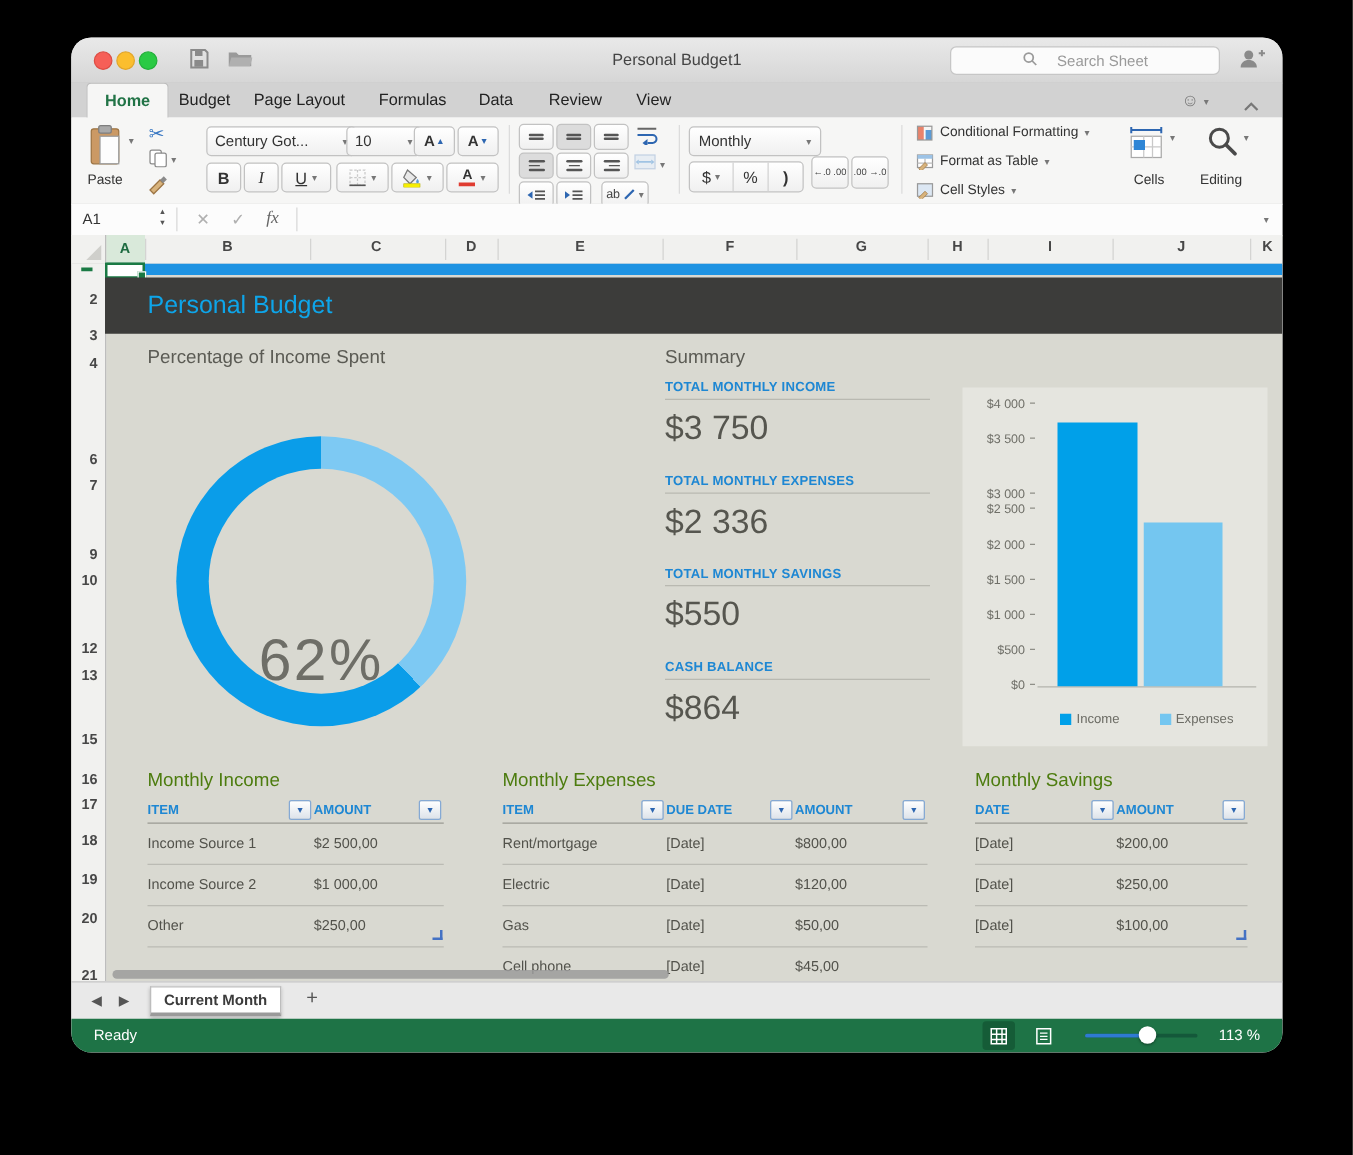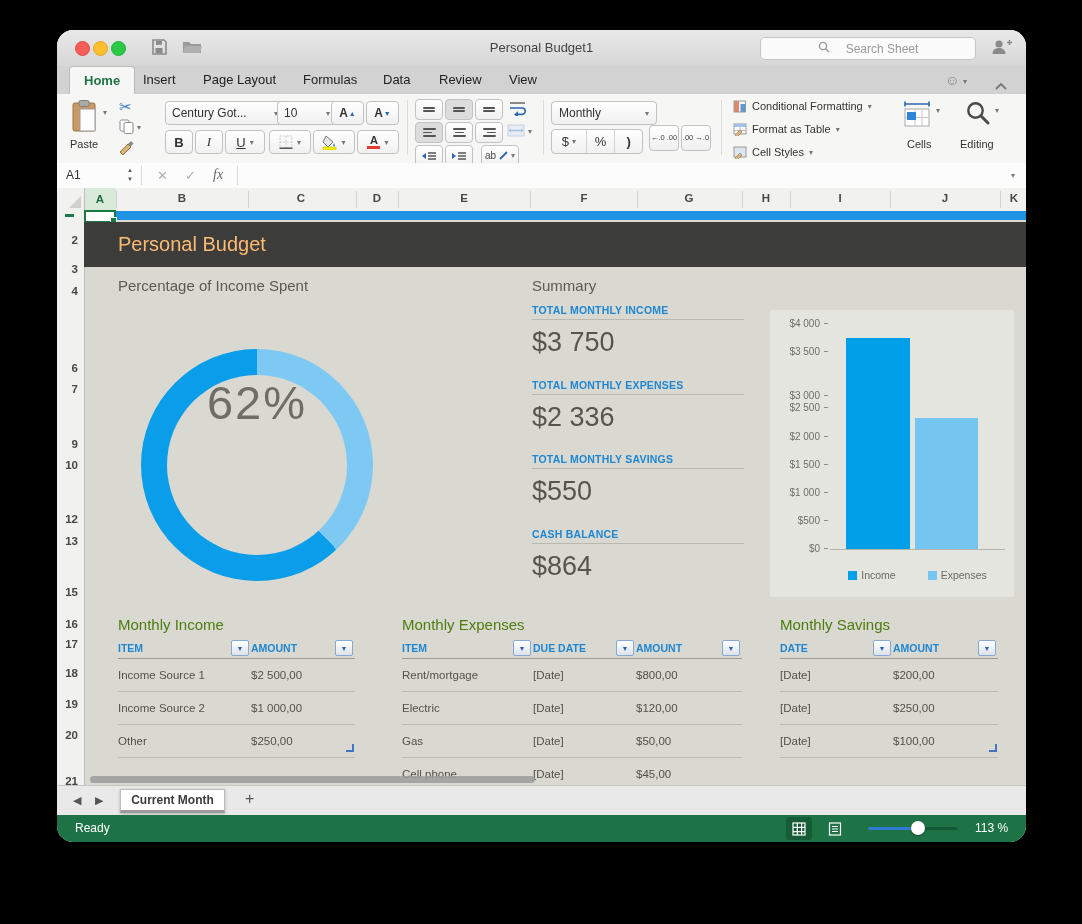--- a/index.html
+++ b/index.html
@@ -36,30 +36,30 @@
   #rowhead{position:absolute;left:0;top:23px;width:27px;height:574px;background:#f1f1ef;border-right:1px solid #bdbdbd;}
   .rownum{position:absolute;right:6px;transform:translateY(-50%);font-size:11.5px;font-weight:bold;color:#474747;}
   #corner{position:absolute;left:0;top:0;width:27px;height:23px;background:#f1f1ef;border-right:1px solid #bdbdbd;border-bottom:1px solid #bdbdbd;}
   #corner:after{content:"";position:absolute;right:3px;bottom:3px;border-left:12px solid transparent;border-bottom:12px solid #cfcfcb;}
   #colA-sel{position:absolute;left:27px;top:0;width:32px;height:22px;background:#d9e9da;border-bottom:2px solid #217346;display:flex;align-items:center;justify-content:center;font-size:11.5px;font-weight:bold;color:#1d6b40;}
   
   #stripe{position:absolute;left:59px;top:23px;right:0;height:9px;background:#1e93e2;}
   #a1cell{position:absolute;left:27px;top:22px;width:32px;height:13px;background:#fff;border:2px solid #1a7a44;box-sizing:border-box;}
   #a1cell:after{content:"";position:absolute;right:-3px;bottom:-3px;width:5px;height:5px;background:#1a7a44;border:1px solid #fff;}
   #row1-mark{position:absolute;left:8px;top:26px;width:9px;height:3px;background:#1a7a44;}
-  #band{position:absolute;left:27px;top:34px;right:0;height:45px;background:#3c3c3a;color:#fdba74;font-size:20px;display:flex;align-items:center;padding-left:34px;}
+  #band{position:absolute;left:27px;top:34px;right:0;height:45px;background:#3c3c3a;color:#0ea5e9;font-size:20px;display:flex;align-items:center;padding-left:34px;}
   .h-section{position:absolute;font-size:15px;color:#5b5b54;}
   
   .sumblock{position:absolute;left:475px;width:212px;}
   .sumlabel{font-size:10.5px;font-weight:bold;color:#1e87d3;letter-spacing:.2px;}
   .sumline{height:1px;background:#b9b9b1;margin-top:3px;}
   .sumvalue{font-size:27px;color:#56564f;margin-top:7px;}
   
   #donut{position:absolute;left:84px;top:161px;width:232px;height:232px;border-radius:50%;}
-  #donut-hole{position:absolute;left:26px;top:26px;width:180px;height:180px;border-radius:50%;background:#d9d9d1;display:flex;align-items:flex-start;justify-content:center;}
+  #donut-hole{position:absolute;left:26px;top:26px;width:180px;height:180px;border-radius:50%;background:#d9d9d1;display:flex;align-items:flex-end;justify-content:center;}
   #donut-hole span{font-size:47px;color:#6e6e67;letter-spacing:2px;}
   
   #barpanel{position:absolute;left:713px;top:122px;width:244px;height:287px;background:#e5e5df;}
   .ytick{position:absolute;right:186px;font-size:10px;color:#6f6f68;white-space:nowrap;}
   .ytick:after{content:"";display:inline-block;width:4px;height:1px;background:#8f8f88;margin-left:4px;vertical-align:3px;}
   #plot{position:absolute;left:60px;top:14px;width:175px;height:225px;border-bottom:1px solid #b4b4ad;}
   .bar{position:absolute;bottom:0;}
   #legend{position:absolute;left:50px;top:259px;width:195px;display:flex;justify-content:center;gap:32px;}
   .legitem{display:flex;align-items:center;gap:4px;font-size:10.5px;color:#6b6b64;}
   .legsq{width:9px;height:9px;display:inline-block;}
@@ -118,21 +118,21 @@
       <svg width="22" height="18">
           <circle cx="9" cy="6" r="3.6" fill="#8a8a8a"></circle>
           <path d="M2.5 16c0-4 3-6 6.5-6s6.5 2 6.5 6z" fill="#8a8a8a"></path>
           <path d="M17 4.5h5M19.5 2v5" stroke="#8a8a8a" stroke-width="1.6"></path>
         </svg>
     </span>
   </div>
 
   <div id="tabrow">
     <span class="mtab active" style="left:12px;">Home</span>
-    <span class="mtab" style="left:72px;">Insert</span>
+    <span class="mtab" style="left:72px;">Budget</span>
     <span class="mtab" style="left:132px;">Page Layout</span>
     <span class="mtab" style="left:232px;">Formulas</span>
     <span class="mtab" style="left:312px;">Data</span>
     <span class="mtab" style="left:368px;">Review</span>
     <span class="mtab" style="left:438px;">View</span>
     <span class="abs" style="left:888px;top:6px;font-size:14px;color:#777;">☺</span>
     <span class="abs dd" style="left:906px;top:11px;">▾</span>
     <span class="abs" style="left:938px;top:10px;">
       <svg width="12" height="8">
           <polyline points="1,7 6,2 11,7" fill="none" stroke="#777" stroke-width="1.8"></polyline>

